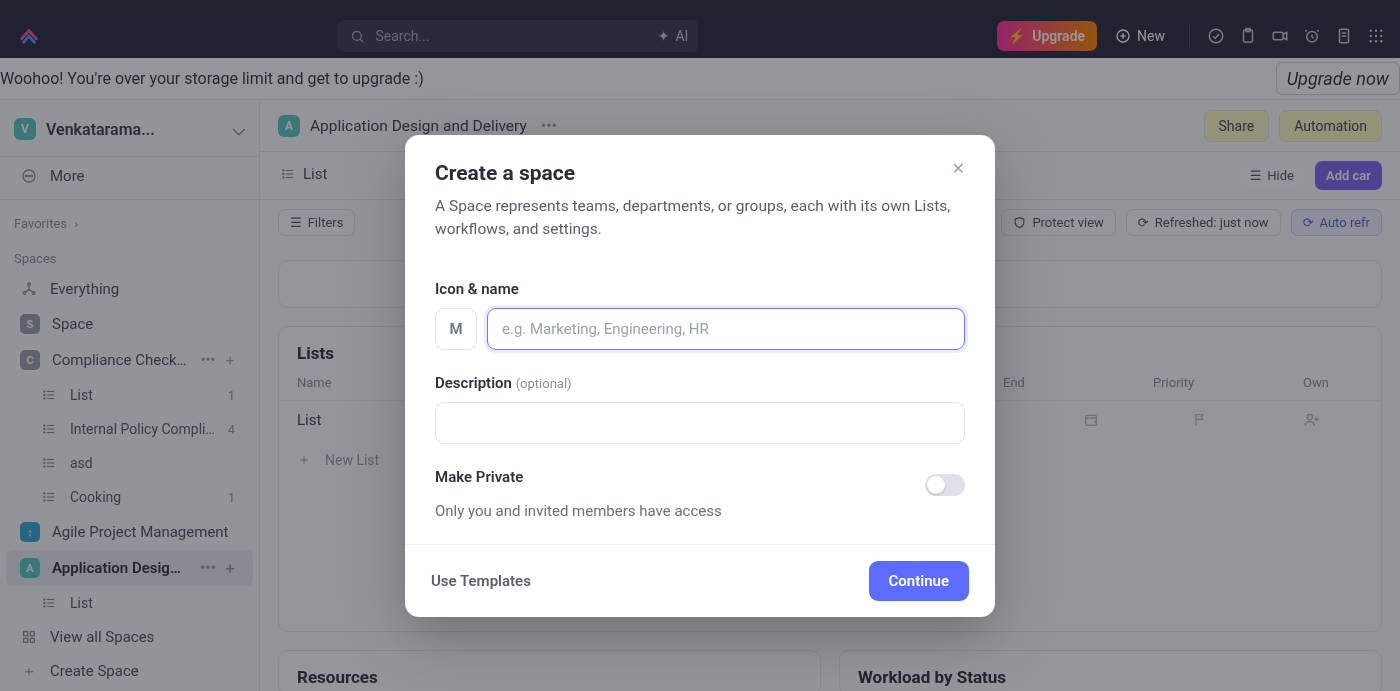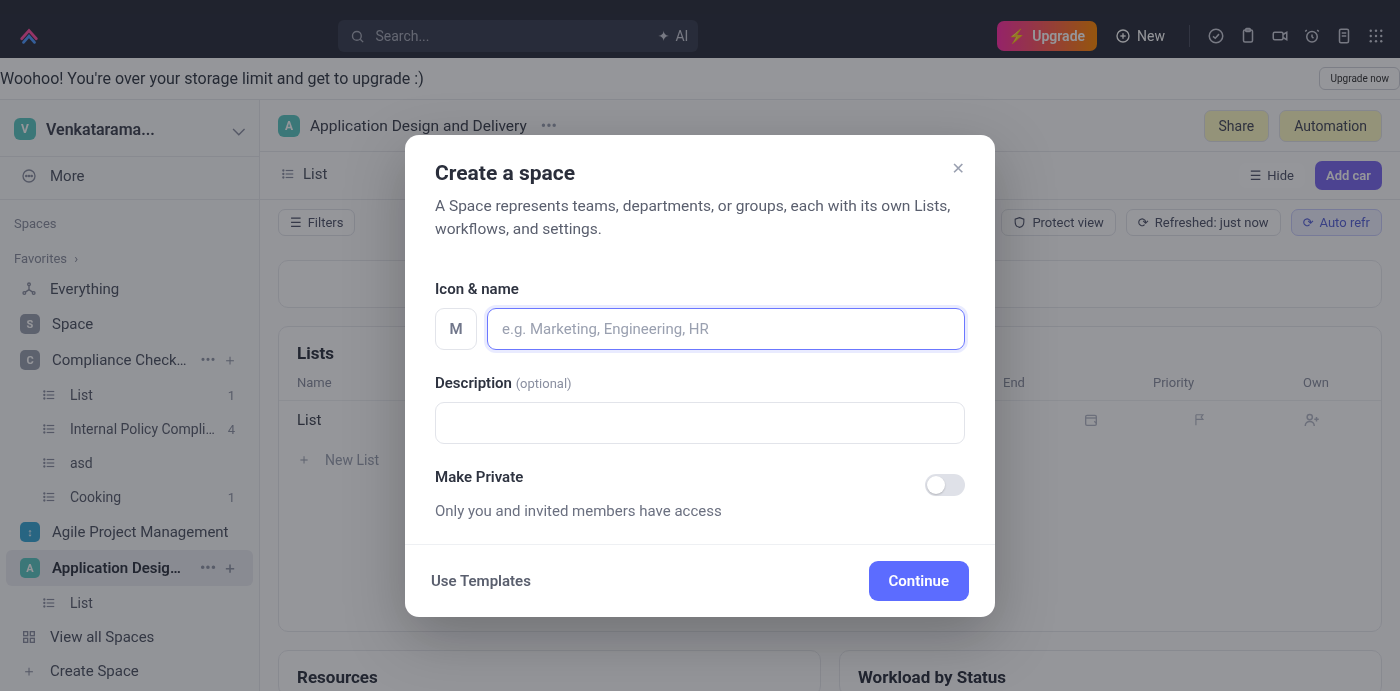--- a/index.html
+++ b/index.html
@@ -21,21 +21,21 @@
     background: linear-gradient(90deg,#ff2ea6,#ff8a00); color:#fff; font-weight:600;
     padding:7px 12px; border-radius:7px; font-size:14px; display:flex; gap:6px; align-items:center;
   }
   .nav-new { display:flex; align-items:center; gap:6px; color:#fff; font-size:14px; padding:0 10px; }
   .nav-divider { width:1px; height:22px; background:#4b4f5f; margin:0 6px; }
   .nav-icon-btn { width:24px; height:24px; display:flex; align-items:center; justify-content:center; color:#c9cbd6; }
   .banner {
     height:42px; display:flex; align-items:center; justify-content:space-between;
     font-size:16px; color:#333a45; gap:10px; background:#ffffff; border-bottom:1px solid #e8e9ed;
   }
-  .banner-btn { border:1px solid #d2d4db; border-radius:6px; padding:5px 10px; font-size:10px; color:#333; }
+  .banner-btn { border:1px solid #d2d4db; border-radius:6px; padding:5px 10px; font-size:18px; color:#333;font-style:italic; }
   .app { display:flex; height:calc(100% - 14px - 44px - 42px); }
   .sidebar { width:260px; border-right:1px solid #e8e9ed; background:#fafbfc; padding-top:8px; font-size:15px; color:#3e4350; display:flex; flex-direction:column; }
   .side-workspace { display:flex; align-items:center; gap:10px; padding:10px 14px; font-weight:600; font-size:16px;}
   .side-workspace .ws-badge { width:22px;height:22px;border-radius:6px;background:#5bc7c1;color:#fff;font-size:12px;display:flex;align-items:center;justify-content:center;font-weight:700;}
   .side-workspace .chev { margin-left:auto; color:#8a8fa0;}
   .side-hr { height:1px; background:#e8e9ed; margin:6px 0 2px; }
   .side-row { display:flex; align-items:center; gap:12px; padding:8px 14px; cursor:pointer; color:#4e5463; border-radius:6px; margin:0 6px;}
   .side-row.active { background:#e9ebf0; font-weight:600; color:#2e3340;}
   .side-section-label { padding:14px 14px 6px; font-size:13px; color:#8a8f9e; }
   .side-icon { width:18px; height:18px; display:flex; align-items:center; justify-content:center; color:#8a8fa0; flex-shrink:0;}
@@ -212,26 +212,26 @@
             <circle cx="12" cy="12" r="9"></circle>
             <circle cx="8" cy="12" r="1" fill="currentColor"></circle>
             <circle cx="12" cy="12" r="1" fill="currentColor"></circle>
             <circle cx="16" cy="12" r="1" fill="currentColor"></circle>
           </svg>
         </span>
       <span>More</span>
     </div>
     <div class="side-hr"></div>
 
-    <div class="side-section-label">Spaces</div>
-
     <div class="side-section-label">
       <span>Favorites</span>
       <span style="margin-left:4px;">›</span>
     </div>
+
+    <div class="side-section-label">Spaces</div>
 
     <div class="side-row">
       <span class="side-icon">
           <svg width="16" height="16" viewBox="0 0 24 24" fill="none" stroke="currentColor" stroke-width="2">
             <circle cx="12" cy="5" r="2"></circle>
             <circle cx="5" cy="18" r="2"></circle>
             <circle cx="19" cy="18" r="2"></circle>
             <path d="M12 7 V13 M12 13 L6 17 M12 13 L18 17"></path>
           </svg>
         </span>

